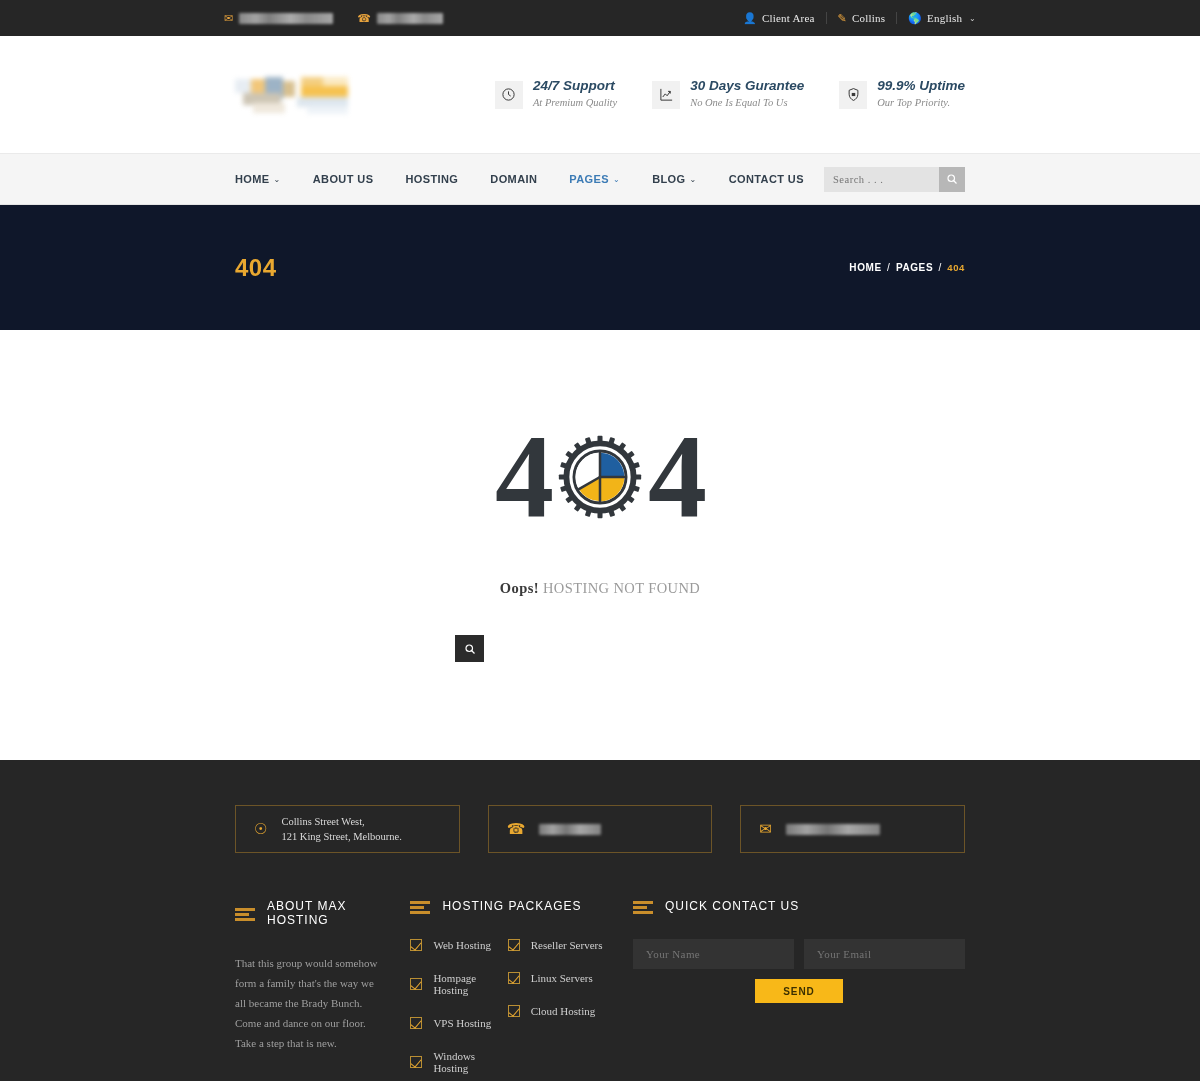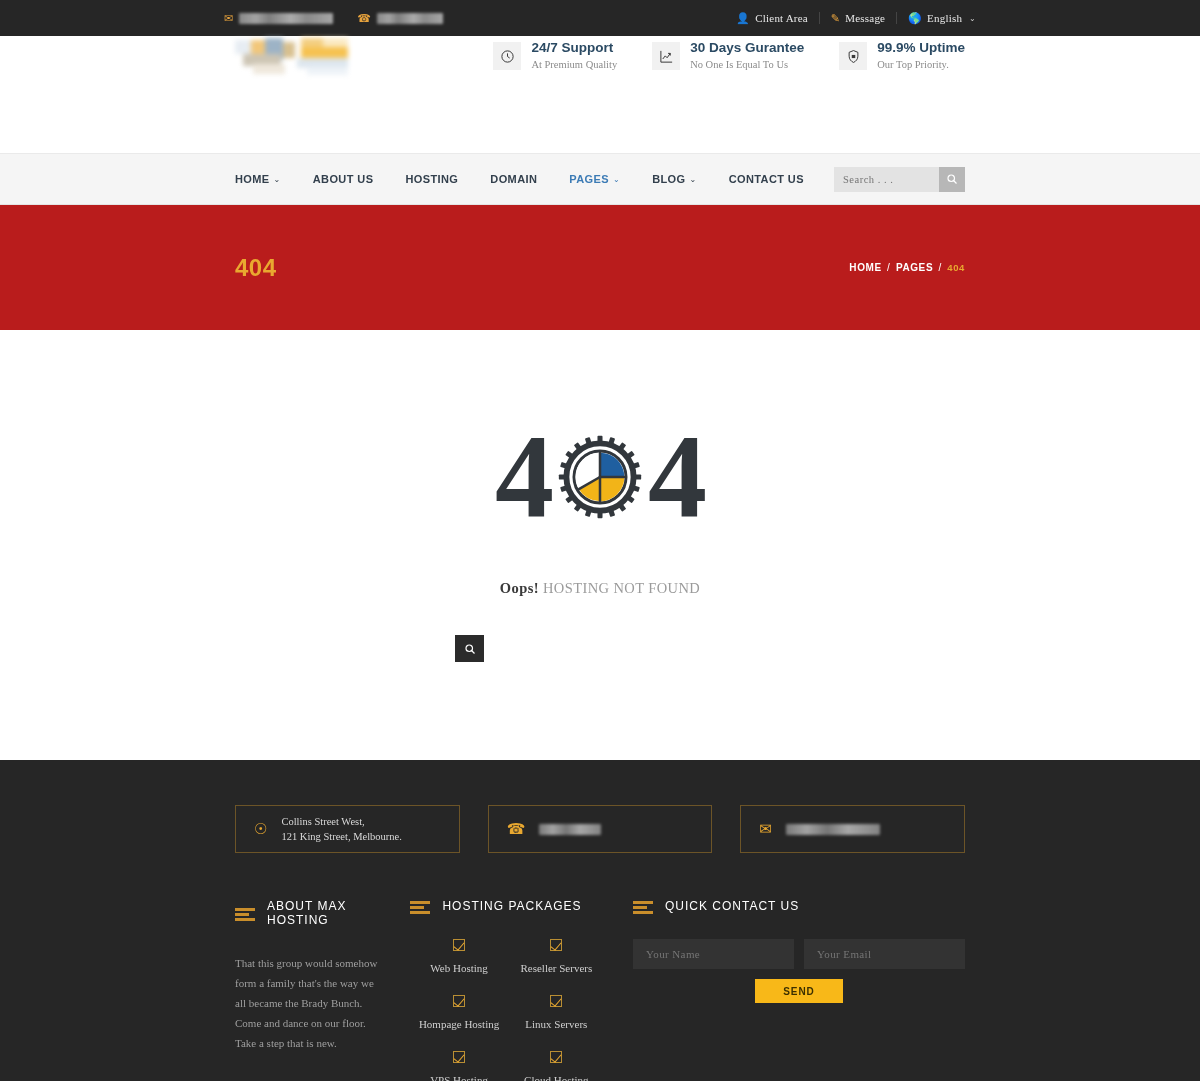--- a/index.html
+++ b/index.html
@@ -42,21 +42,21 @@
   .tb-link {
     display:flex; align-items:center; gap:5px;
     padding:0 11px; color:#e9e9e9; text-decoration:none;
     font-size:11px; letter-spacing:.2px;
     border-right:1px solid #444;
   }
   .tb-link:last-child { border-right:none; padding-right:0; }
   .caret { font-size:8px; color:#cfcfcf; margin-left:2px; }
 
   
-  .header { background:#fff; height:117px; display:flex; align-items:flex-start; }
+  .header { background:#fff; height:117px; display:flex; align-items:center;font-style:italic; }
   .header-inner {
     width:730px; margin:0 auto;
     display:flex; align-items:center; justify-content:space-between;
   }
   .logo {
     width:113px; height:40px;
     position:relative;
     filter: blur(2.4px);
   }
   .logo span { position:absolute; display:block; }
@@ -107,34 +107,34 @@
     color:#33404d; text-decoration:none;
     padding:0 16px;
     display:flex; align-items:center; gap:4px;
     white-space:nowrap;
   }
   .nav-item:first-child { padding-left:0; }
   .nav-item.active { color:#3c7bb5; }
   .nav-caret { font-size:8px; font-weight:normal; }
   .nav-search { display:flex; height:25px; }
   .nav-search input {
-    width:105px; height:25px; border:none; outline:none;
+    width:115px; height:25px; border:none; outline:none;
     background:#e3e3e3; color:#7b7b7b;
     font-family:"Liberation Serif", serif; font-size:10.5px;
     padding:0 9px; letter-spacing:.5px;
   }
   .nav-search button {
     width:26px; height:25px; border:none; cursor:pointer;
     background:#b7b7b7; color:#fff;
     display:flex; align-items:center; justify-content:center;
   }
 
   
   .banner {
-    background:#b91c1c; height:125px;
+    background:#0f172a; height:125px;
     display:flex; align-items:center;
   }
   .banner-inner {
     width:730px; margin:0 auto;
     display:flex; align-items:center; justify-content:space-between;
   }
   .banner-title {
     font-family:"Liberation Sans", sans-serif;
     font-size:24px; font-weight:bold; color:#e9a830; letter-spacing:.5px;
   }
@@ -216,21 +216,21 @@
   .fhead-txt {
     font-family:"Liberation Sans", sans-serif;
     font-size:12px; color:#fff; letter-spacing:1px;
   }
   .fpara {
     font-family:"Liberation Serif", serif;
     font-size:11px; color:#9f9f9f; line-height:1.82;
   }
   .pkg-grid { display:flex; gap:0; }
   .pkg-col { flex:1; }
-  .pkg-item { display:flex; align-items:center; gap:11px; margin-bottom:21px;flex-direction:column; }
+  .pkg-item { display:flex; align-items:center; gap:11px; margin-bottom:21px; }
   .chk {
     width:12px; height:12px; border:1px solid #b98e33;
     position:relative; flex:none;
   }
   .chk:after {
     content:""; position:absolute; left:2px; top:0px;
     width:5px; height:9px; border:solid #e9a830;
     border-width:0 1.6px 1.6px 0; transform:rotate(40deg);
   }
   .pkg-label {
@@ -269,21 +269,21 @@
           <span class="blur-txt blur-w2"></span>
         </span>
       </div>
       <div class="tb-right">
         <a class="tb-link" href="#">
           <span class="tb-ico">👤</span>
           <span>Client Area</span>
         </a>
         <a class="tb-link" href="#">
           <span class="tb-ico">✎</span>
-          <span>Message</span>
+          <span>Collins</span>
         </a>
         <a class="tb-link" href="#">
           <span class="tb-ico">🌎</span>
           <span>English</span>
           <span class="caret">⌄</span>
         </a>
       </div>
     </div>
   </div>
 

